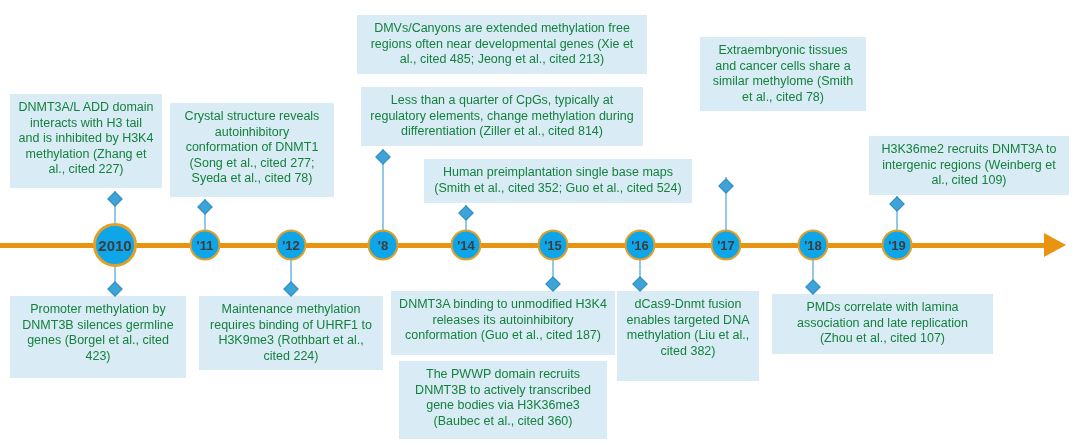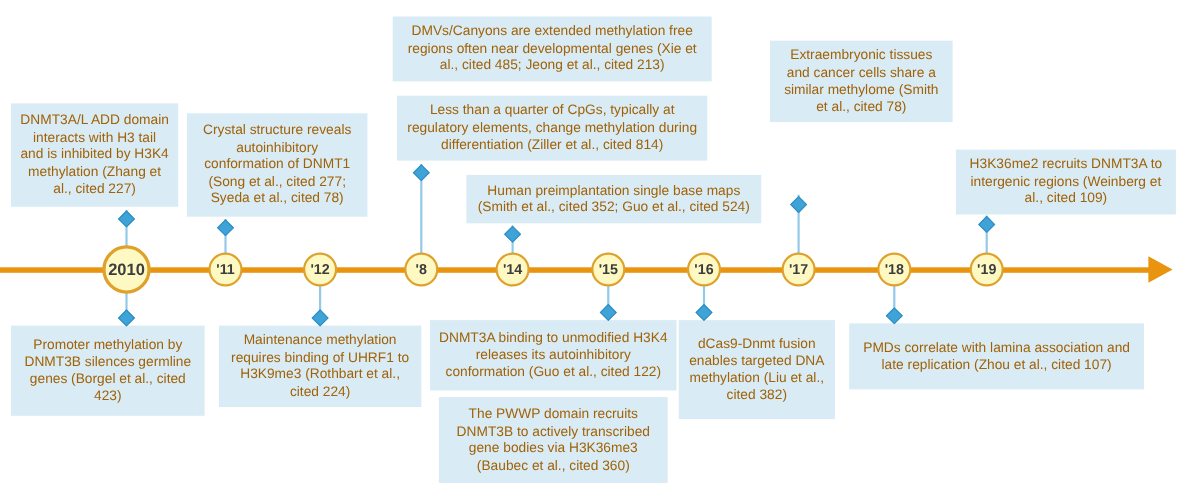--- a/index.html
+++ b/index.html
@@ -39,44 +39,44 @@
     width: 9px; height: 9px;
     background: #3fa3d7;
     border: 1px solid #2e8fc4;
     transform: translate(-50%,-50%) rotate(45deg);
     z-index: 3;
   }
   .yearnode {
     position: absolute;
     top: 245px;
     transform: translate(-50%,-50%);
-    background: #fef9c3;
+    background: #0ea5e9;
     border: 2px solid #dfa12c;
     border-radius: 50%;
     display: flex;
     align-items: center;
     justify-content: center;
     color: #3d3d3d;
     font-weight: bold;
     z-index: 4;
     box-sizing: border-box;
   }
   .yearnode.small { width: 31px; height: 31px; font-size: 13px; }
   .yearnode.big   { width: 44px; height: 44px; font-size: 15px; border-width: 3px; }
   .callout {
     position: absolute;
     background: #d9ecf6;
-    color: #a16207;
+    color: #15803d;
     font-size: 12.5px;
     line-height: 1.24;
     text-align: center;
     padding: 6px 8px;
     box-sizing: border-box;
     display: flex;
-    align-items: center;
+    align-items: flex-start;
     justify-content: center;
     z-index: 2;
   }
 </style>
 </head>
 <body>
 
 <div class="canvas">
 
   <div class="axis"></div>
@@ -140,25 +140,25 @@
     <span>H3K36me2 recruits DNMT3A to intergenic regions (Weinberg et al., cited 109)</span>
   </div>
 
   <div class="callout" style="left:10px; top:296px; width:176px; min-height:82px">
     <span>Promoter methylation by DNMT3B silences germline genes (Borgel et al., cited 423)</span>
   </div>
   <div class="callout" style="left:199px; top:296px; width:184px; min-height:70px">
     <span>Maintenance methylation requires binding of UHRF1 to H3K9me3 (Rothbart et al., cited 224)</span>
   </div>
   <div class="callout" style="left:391px; top:291px; width:224px; min-height:64px">
-    <span>DNMT3A binding to unmodified H3K4 releases its autoinhibitory conformation (Guo et al., cited 122)</span>
+    <span>DNMT3A binding to unmodified H3K4 releases its autoinhibitory conformation (Guo et al., cited 187)</span>
   </div>
   <div class="callout" style="left:399px; top:361px; width:208px; min-height:78px">
     <span>The PWWP domain recruits DNMT3B to actively transcribed gene bodies via H3K36me3 (Baubec et al., cited 360)</span>
   </div>
   <div class="callout" style="left:617px; top:291px; width:142px; min-height:90px">
     <span>dCas9-Dnmt fusion enables targeted DNA methylation (Liu et al., cited 382)</span>
   </div>
-  <div class="callout" style="left:772px; top:294px; width:268px; min-height:60px">
+  <div class="callout" style="left:772px; top:294px; width:221px; min-height:60px">
     <span>PMDs correlate with lamina association and late replication (Zhou et al., cited 107)</span>
   </div>
 
 </div>
 
 </body></html>

